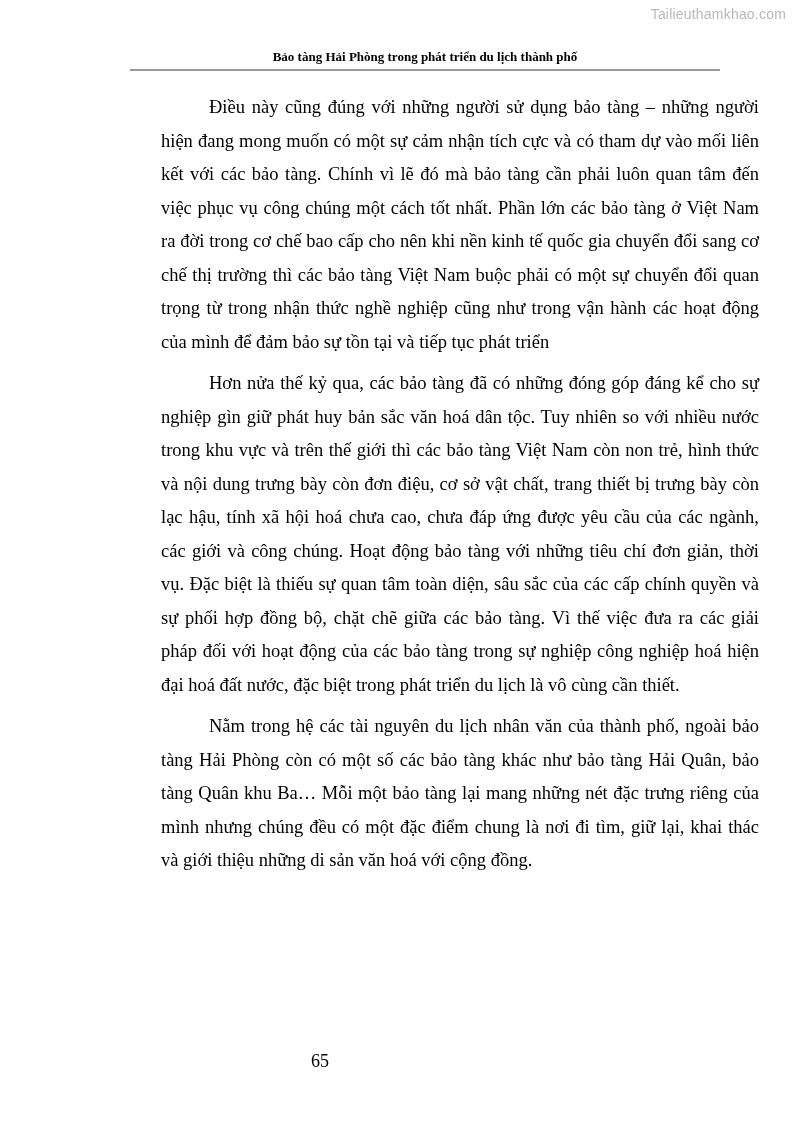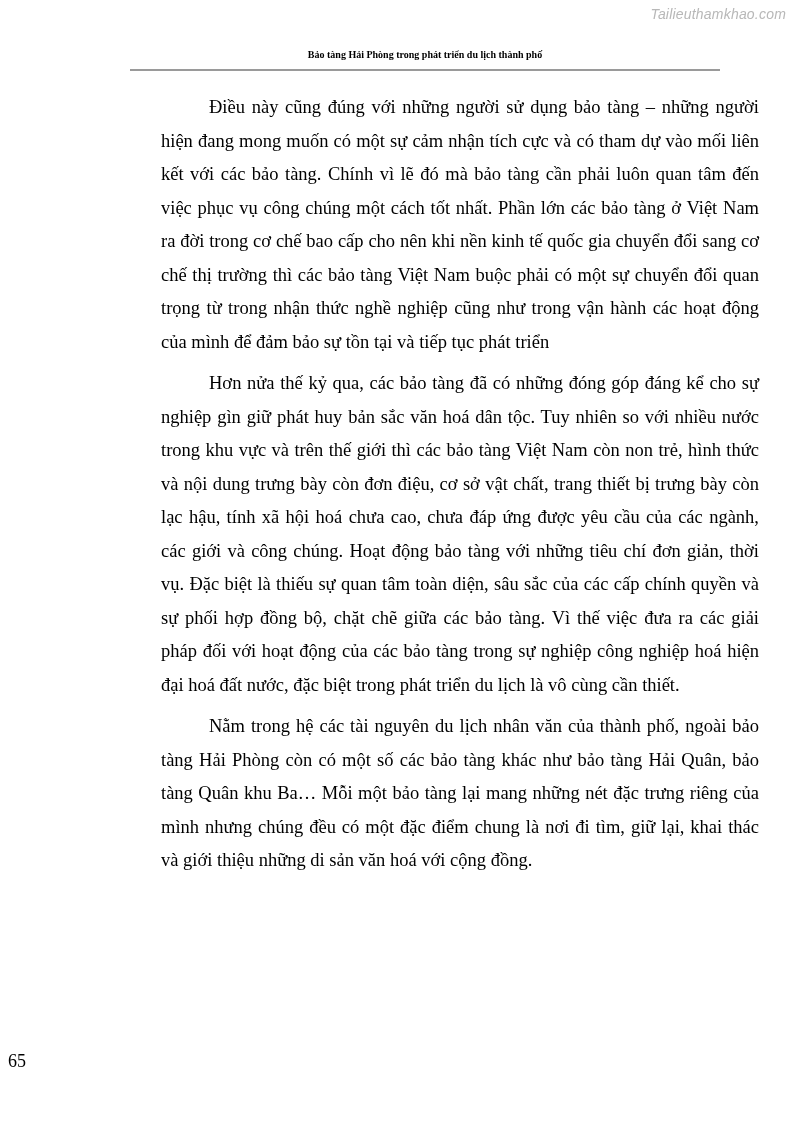--- a/index.html
+++ b/index.html
@@ -1,22 +1,22 @@
 <!DOCTYPE html>
 <html><head>
   <meta charset="utf-8">
   <style>
     html, body { margin: 0; padding: 0; background: #ffffff; }
     body { width: 794px; height: 1123px; position: relative; overflow: hidden; font-family: "Liberation Serif", "DejaVu Serif", serif; color: #000; }
-    .watermark { position: absolute; top: 6px; right: 8px; font-family: "Liberation Sans", "DejaVu Sans", sans-serif; font-size: 14px; color: #b8b8b8; letter-spacing: 0.2px; font-style: italic; }
-    .header { position: absolute; top: 49px; left: 130px; width: 590px; text-align: center; font-weight: bold; font-size: 10px; }
+    .watermark { position: absolute; top: 6px; right: 8px; font-family: "Liberation Sans", "DejaVu Sans", sans-serif; font-size: 14px; color: #b8b8b8; letter-spacing: 0.2px; }
+    .header { position: absolute; top: 49px; left: 130px; width: 590px; text-align: center; font-weight: bold; font-size: 13px; }
     .header-rule { position: absolute; top: 69px; left: 130px; width: 590px; height: 2px; background: #9a9a9a; }
     .content { position: absolute; top: 91px; left: 131px; width: 598px; font-size: 18.5px; line-height: 33.5px; text-align: justify; margin-left: 30px; }
     .content p { margin: 0 0 8px 0; text-indent: 48px; }
-    .page-number { position: absolute; top: 1051px; left: 8px; width: 640px; font-size: 18px; }
+    .page-number { position: absolute; top: 1051px; left: 0; width: 640px; text-align: center; font-size: 18px; }
   </style>
 </head>
 <body>
 
 <div class="watermark">Tailieuthamkhao.com</div>
 
 <div class="header">Bảo tàng Hải Phòng trong phát triển  du lịch thành phố</div>
 <div class="header-rule"></div>
 
 <div class="content">

